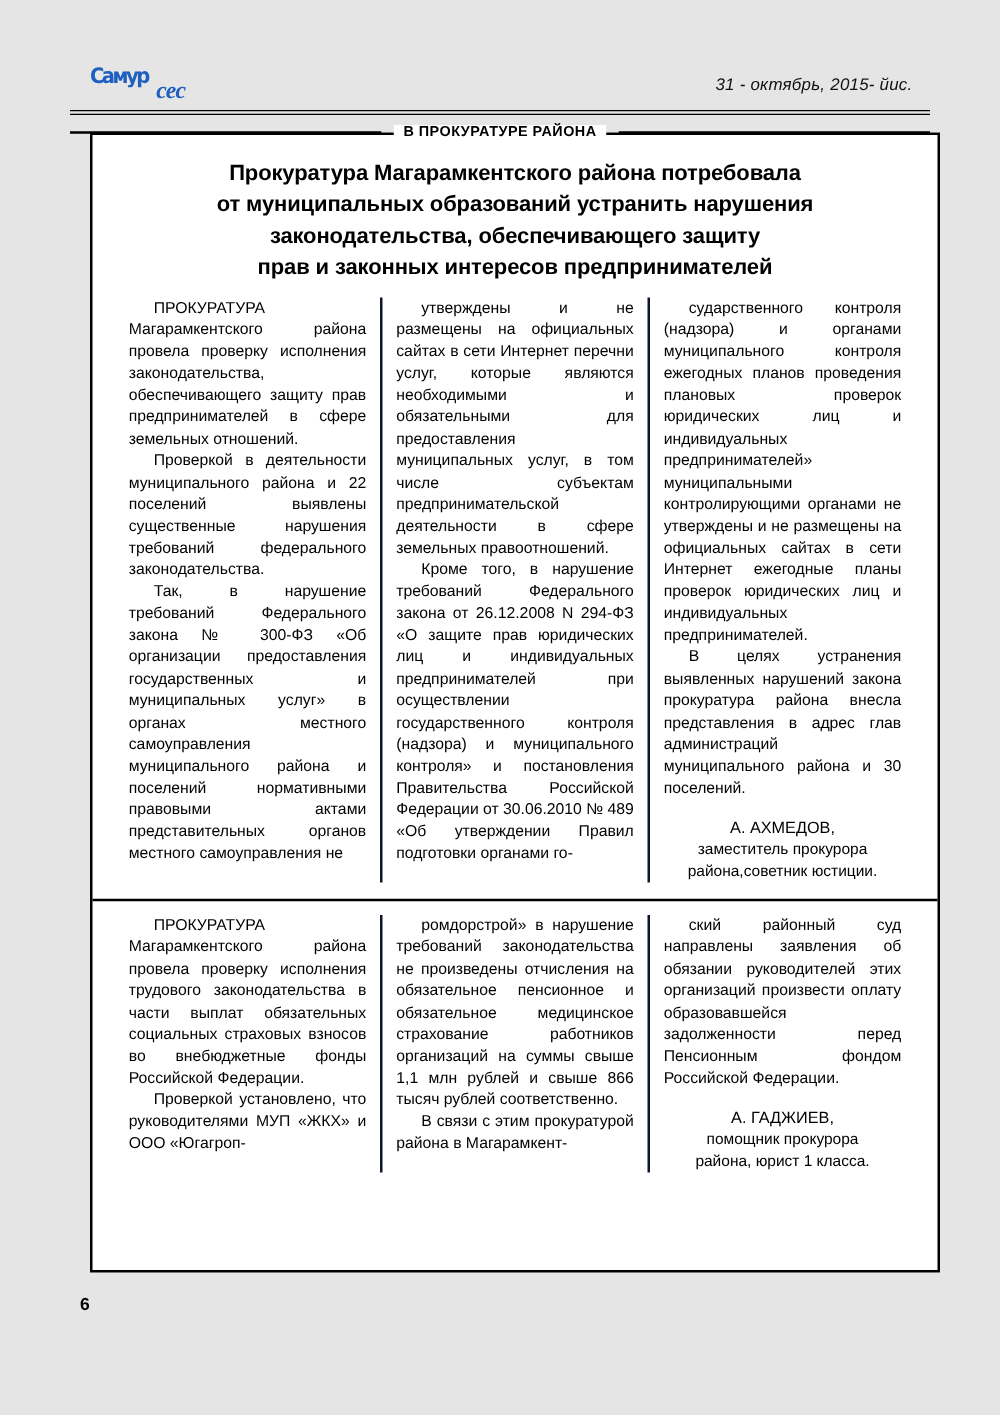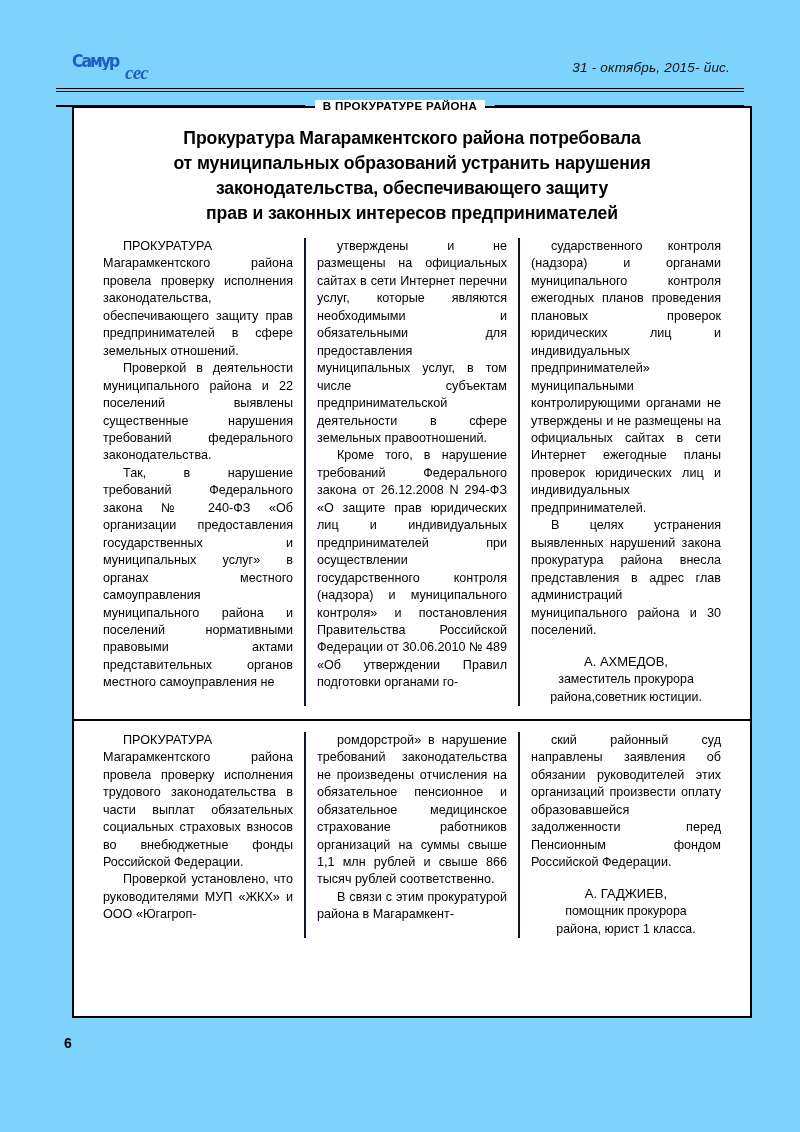--- a/index.html
+++ b/index.html
@@ -14,21 +14,21 @@
     font-family: "Liberation Sans", sans-serif;
     color: #000000;
     overflow: hidden;
   }
 
   .page {
     position: absolute;
     left: 0; top: 0;
     width: 800px;
     height: 1132px;
-    background: #7dd3fc;
+    background: #e5e5e5;
   }
 
   
   .masthead {
     position: absolute;
     left: 56px;
     top: 52px;
     width: 688px;
     height: 40px;
   }
@@ -243,21 +243,21 @@
         <span class="hl-line">Прокуратура Магарамкентского района потребовала</span>
         <span class="hl-line">от муниципальных образований устранить нарушения</span>
         <span class="hl-line">законодательства, обеспечивающего защиту</span>
         <span class="hl-line">прав и законных интересов предпринимателей</span>
       </div>
 
       <div class="cols">
         <div class="col">
           <p>ПРОКУРАТУРА Магарамкентского района провела проверку исполнения законодательства, обеспечивающего защиту прав предпринимателей в сфере земельных отношений.</p>
           <p>Проверкой в деятельности муниципального района и 22 поселений выявлены существенные нарушения требований федерального законодательства.</p>
-          <p>Так, в нарушение требований Федерального закона № 240-ФЗ «Об организации предоставления государственных и муниципальных услуг» в органах местного самоуправления муниципального района и поселений нормативными правовыми актами представительных органов местного самоуправления не</p>
+          <p>Так, в нарушение требований Федерального закона № 300-ФЗ «Об организации предоставления государственных и муниципальных услуг» в органах местного самоуправления муниципального района и поселений нормативными правовыми актами представительных органов местного самоуправления не</p>
         </div>
         <div class="col">
           <p>утверждены и не размещены на официальных сайтах в сети Интернет перечни услуг, которые являются необходимыми и обязательными для предоставления муниципальных услуг, в том числе субъектам предпринимательской деятельности в сфере земельных правоотношений.</p>
           <p>Кроме того, в нарушение требований Федерального закона от 26.12.2008 N 294-ФЗ «О защите прав юридических лиц и индивидуальных предпринимателей при осуществлении государственного контроля (надзора) и муниципального контроля» и постановления Правительства Российской Федерации от 30.06.2010 № 489 «Об утверждении Правил подготовки органами го-</p>
         </div>
         <div class="col">
           <p>сударственного контроля (надзора) и органами муниципального контроля ежегодных планов проведения плановых проверок юридических лиц и индивидуальных предпринимателей» муниципальными контролирующими органами не утверждены и не размещены на официальных сайтах в сети Интернет ежегодные планы проверок юридических лиц и индивидуальных предпринимателей.</p>
           <p>В целях устранения выявленных нарушений закона прокуратура района внесла представления в адрес глав администраций муниципального района и 30 поселений.</p>
           <div class="signature">
             <span class="sig-name">А. АХМЕДОВ,</span>

